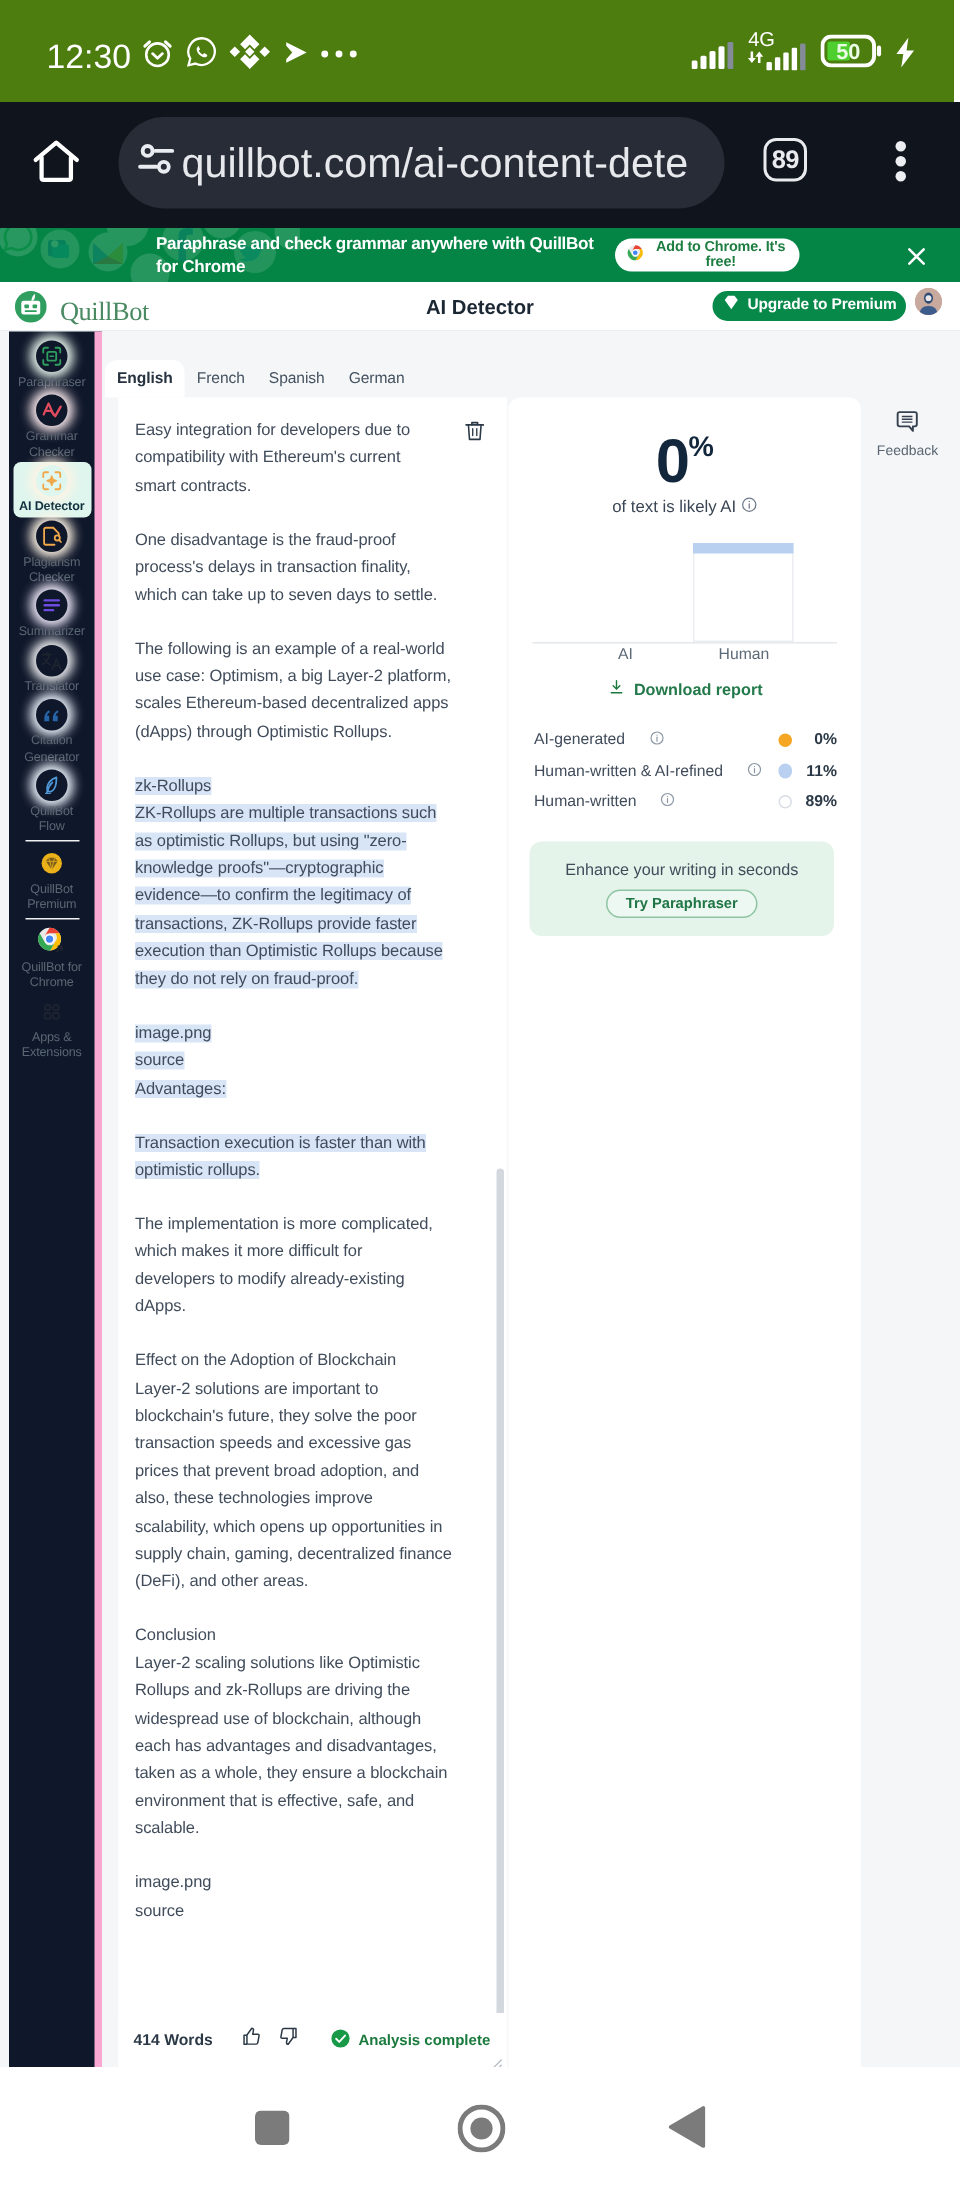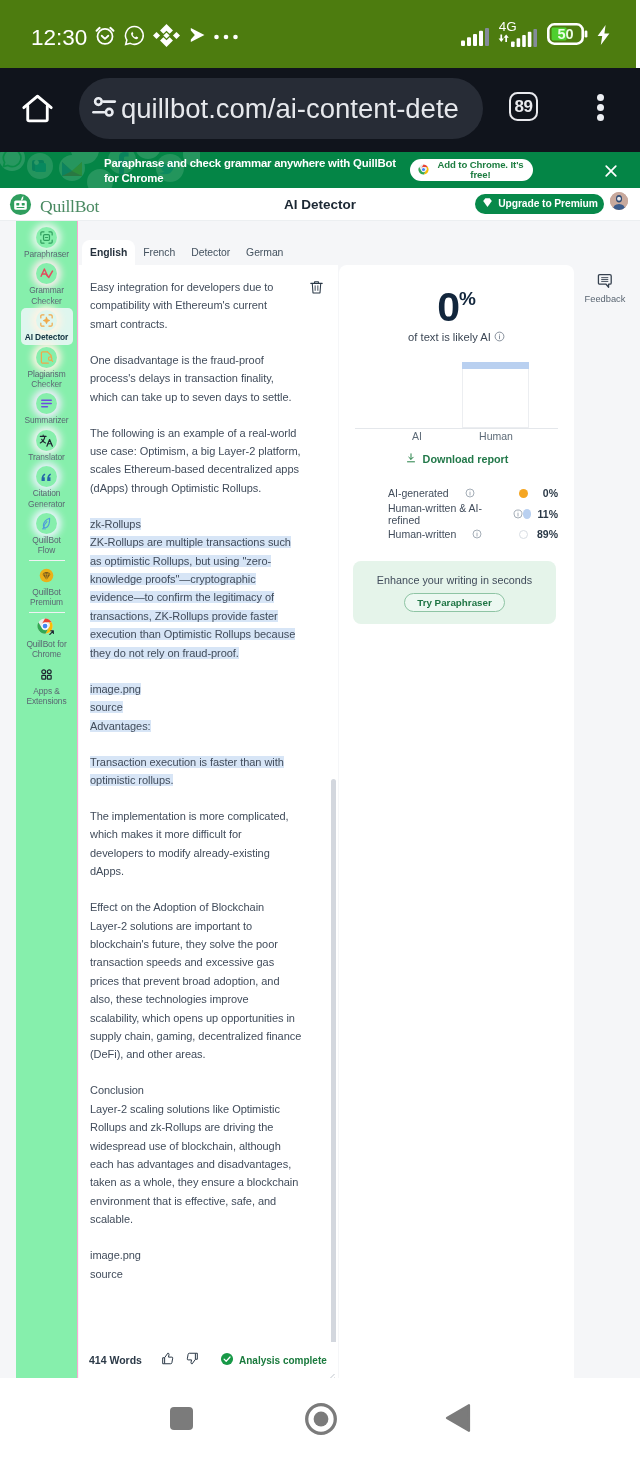--- a/index.html
+++ b/index.html
@@ -36,34 +36,34 @@
   .brand-name { color:#4a8a62; font-size:17.6px; font-weight:400; letter-spacing:-0.3px; font-family:"Liberation Serif", serif;}
   .header-title { position:absolute; left:0; top:0; width:640px; height:33px; display:flex; align-items:center; justify-content:center; font-size:13.5px; font-weight:700; color:#1b2733;}
   .upgrade { position:absolute; left:475px; top:5.5px; width:129px; height:20.5px; background:#07894a; border-radius:11px; display:flex; align-items:center; justify-content:center; gap:4px;}
   .upgrade-text { color:#fff; font-size:10.3px; font-weight:700; letter-spacing:-0.1px;}
   .avatar { position:absolute; left:610px; top:4px; width:18px; height:18px; border-radius:50%; overflow:hidden; background:#c9a89c;}
 
   
   .page { position:absolute; left:0; top:221px; width:640px; height:1157px; background:#f5f6f8;}
 
   
-  .sidebar { position:absolute; left:16px; top:221px; width:62px; height:1157px; background:#86efac; border-right:1px solid #f9a8d4; padding-top:4px;}
+  .sidebar { position:absolute; left:6px; top:221px; width:62px; height:1157px; background:#0f172a; border-right:5px solid #f9a8d4; padding-top:4px;}
   .side-item { position:relative; width:52px; margin:0 auto; padding:2px 1px 2px; display:flex; flex-direction:column; align-items:center; gap:1px;}
   .side-item.active { background:#dff6ee; border-radius:5px;}
   .side-ico { width:21px; height:21px; display:flex; align-items:center; justify-content:center; border-radius:50%;}
   .side-label { font-size:8.4px; line-height:10.4px; color:#5a6672; text-align:center; width:46px; letter-spacing:-0.1px;}
   .side-item.active .side-label { color:#11303e; font-weight:700;}
   .side-divider { width:36px; height:1px; background:#f0f2f4; margin:2px auto;}
   .ico-g { box-shadow:0 0 7px 4px #e7f6ed;} .ico-r { box-shadow:0 0 7px 4px #fdecef;}
   .ico-o { box-shadow:0 0 7px 4px #fef3e4;} .ico-p { box-shadow:0 0 7px 4px #f1ecfd;}
   .ico-n { box-shadow:0 0 7px 4px #f1f3f5;} .ico-b { box-shadow:0 0 7px 4px #e9f1fb;}
   .ico-lb { box-shadow:0 0 7px 4px #ecf5fe;}
 
   
-  .tabs { position:absolute; left:82px; top:241px; display:flex; align-items:flex-end; height:24px;}
+  .tabs { position:absolute; left:70px; top:241px; display:flex; align-items:flex-end; height:24px;}
   .tab { font-size:10.4px; color:#44525f; padding:6px 8px 6px; line-height:13px; letter-spacing:-0.05px;}
   .tab.active { background:#fff; border-radius:8px 8px 0 0; color:#26323e; font-weight:700;}
   .editor { position:absolute; left:79px; top:265px; width:259px; height:1113px; background:#fff;}
   .trash { position:absolute; left:230.5px; top:15px; width:13px; height:14px;}
   .doc { position:absolute; left:11px; top:13px; width:233px; font-size:11.0px; line-height:18.4px; color:#414c5b; letter-spacing:-0.05px;}
   .doc p { margin:0 0 17.6px; white-space:pre;}
   .doc .sel { background:#d7e5f6;}
   .scrollbar { position:absolute; left:251.8px; top:513.6px; width:5px; height:565px; background:#d3d7de; border-radius:3px;}
   .editor-foot { position:absolute; left:0; bottom:0; width:259px; height:36px; background:#fff; display:flex; align-items:center; padding-left:10px; gap:0;}
   .wordcount { font-size:10.5px; color:#2b3947; font-weight:700; width:71px;}
@@ -85,21 +85,21 @@
   .bar-cap { position:absolute; left:5.5px; right:29px; top:0; height:7px; background:#b9d0f0; z-index:2;}
   .clab { position:absolute; text-align:center;}
   [data-name=chart-label-ai] { left:12px; width:100px;}
   [data-name=chart-label-human] { left:91px; width:100px;}
   .dot-ai { background:#f5a623;} .dot-refined { background:#b9d0f0;} .dot-human { background:#fff; border:1px solid #d8dde3;}
   .chart-axis { position:absolute; left:16px; top:163px; width:203px; height:1px; background:#e4e7eb;}
   .chart-labels { position:absolute; left:16px; top:165px; width:203px; font-size:10.5px; color:#5d6a77; position:absolute;}
   .dl { position:absolute; left:0; top:187px; width:235px; display:flex; align-items:center; justify-content:center; gap:6px; color:#23794a; font-size:10.8px; font-weight:700;}
   .legend { position:absolute; left:17px; top:218px; width:202px;}
   .legend-row { display:flex; align-items:center; height:20.5px; font-size:10.5px; color:#414c5b;}
-  .legend-label { display:flex; align-items:center; gap:16px;margin-left:32px;}
+  .legend-label { display:flex; align-items:center; gap:16px;}
   .dot { width:9.5px; height:9.5px; border-radius:50%; margin-left:auto;}
   .legend-val { width:30px; text-align:right; font-weight:700; color:#2b3947; font-size:10.5px;}
   .promo-card { position:absolute; left:14px; top:296px; width:203px; height:63px; background:#e5f4ea; border-radius:8px; display:flex; flex-direction:column; align-items:center; justify-content:center; gap:7px;}
   .promo-card-text { font-size:10.8px; color:#414c5b;}
   .promo-card-btn { border:1px solid #8ec4a4; border-radius:11px; padding:3px 12px; font-size:9.8px; font-weight:700; color:#1f7544; background:#ecf8f1;}
 
   
   .feedback { position:absolute; left:582px; top:274px; width:46px; display:flex; flex-direction:column; align-items:center; gap:2px;}
   .feedback-label { font-size:9.3px; color:#5a6672;}
 
@@ -439,21 +439,21 @@
       </svg>
     </span>
     <span class="side-label" data-name="sidebar-item-label">Apps &amp; Extensions</span>
   </div>
 
 </div>
 
 <div class="tabs" data-name="language-tabs">
   <div class="tab active" data-name="tab-english">English</div>
   <div class="tab" data-name="tab-french">French</div>
-  <div class="tab" data-name="tab-spanish">Detector</div>
+  <div class="tab" data-name="tab-spanish">Spanish</div>
   <div class="tab" data-name="tab-german">German</div>
 </div>
 
 <div class="editor" data-name="text-editor-panel">
   <div class="trash" data-name="delete-text-button">
     <svg width="13" height="14" viewBox="0 0 26 28" fill="none" stroke="#2b3947" stroke-width="2.1" stroke-linecap="round" stroke-linejoin="round" data-name="trash-icon">
       <path d="M1.6 6.6 H24.4" stroke-width="2.4"></path>
       <path d="M9.2 6.2 V3.4 h7.6 V6.2" stroke-width="2.2"></path>
       <path d="M4.6 7.4 L6 25.8 h14 L21.4 7.4" stroke-width="2.1"></path>
       <path d="M10.3 11.6 V20.8 M15.7 11.6 V20.8" stroke-width="1.8"></path>

